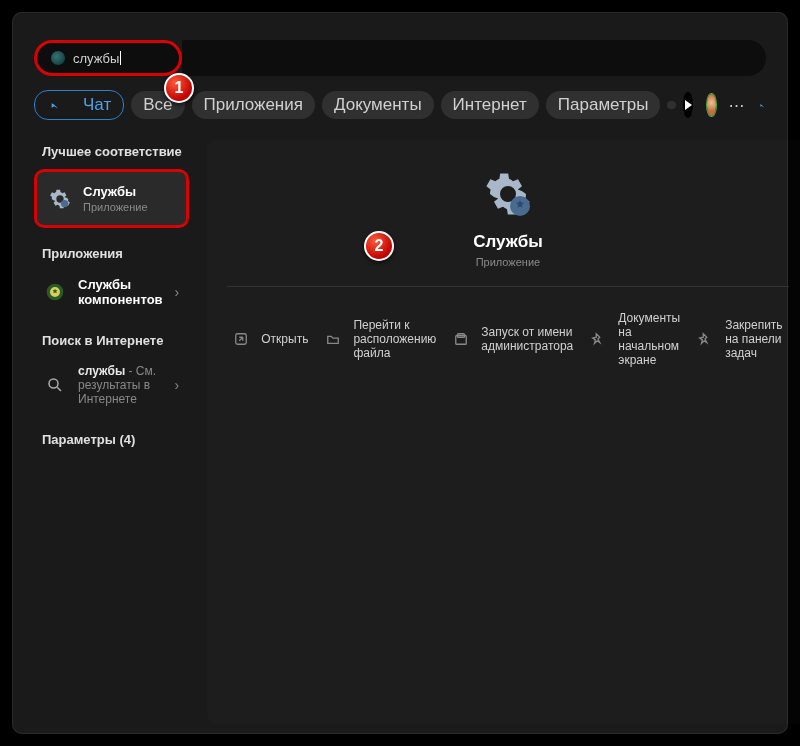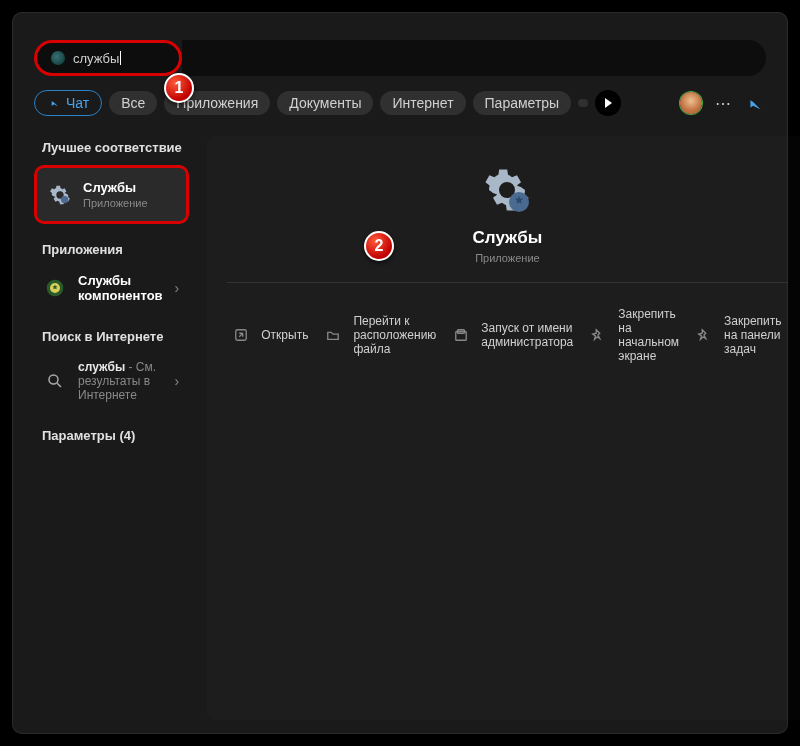--- a/index.html
+++ b/index.html
@@ -42,22 +42,22 @@
   .searchbar .icon { width: 14px; height: 14px; margin-right: 8px;
     border-radius: 50%; background: radial-gradient(circle at 40% 40%, #3a7070 0%, #104040 80%); flex-shrink:0;}
   .searchbar .txt { color: #cfcfcf; font-size: 13px; }
   .caret { display:inline-block; width:1px; height:14px; background:#fff; vertical-align:middle; margin-left:1px;}
 
   
   .chips { display: flex; align-items: center; gap: 7px; margin-bottom: 20px; position:relative;}
   .chip {
     background: #303030; color: #d0d0d0;
     border-radius: 14px; padding: 4px 12px;
-    font-size: 14px; cursor: pointer;
-    display: flex; align-items: center; gap: 5px;
+    font-size: 17px; cursor: pointer;
+    display: flex; align-items: center; gap: 22px;
     white-space: nowrap;
   }
   .chip.chat { border: 1px solid #2a81c7; color: #4aa3e8; background: transparent; padding:4px 12px;}
   .chip.cut { width: 10px; padding:4px 4px; overflow:hidden;}
   .play-btn {
     width:26px; height:26px; border-radius:50%; background:#000;
     display:flex; align-items:center; justify-content:center; cursor:pointer;
   }
   .play-btn svg{width:10px;height:10px;fill:#fff}
   .spacer { flex:1; }
@@ -250,21 +250,21 @@
               </svg>
           </span>
           <span>Запуск от имени администратора</span>
         </div>
         <div class="action">
           <span class="aicon">
             <svg viewBox="0 0 16 16" width="14" height="14" fill="none" stroke="#888" stroke-width="1.5">
                 <path d="M6 2l4 4-2 2 2 4-3-2-3 3 1-4-3-2 4-1z"></path>
               </svg>
           </span>
-          <span>Закрепить на начальном экране</span>
+          <span>Документы на начальном экране</span>
         </div>
         <div class="action">
           <span class="aicon">
             <svg viewBox="0 0 16 16" width="14" height="14" fill="none" stroke="#888" stroke-width="1.5">
                 <path d="M6 2l4 4-2 2 2 4-3-2-3 3 1-4-3-2 4-1z"></path>
               </svg>
           </span>
           <span>Закрепить на панели задач</span>
         </div>
       </div>

